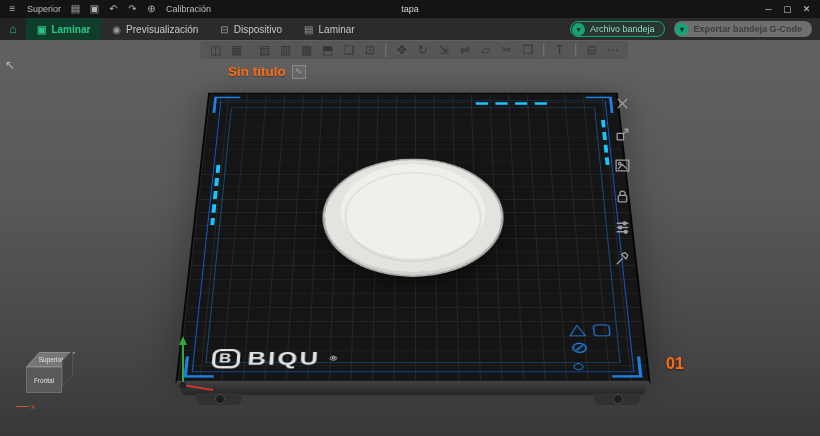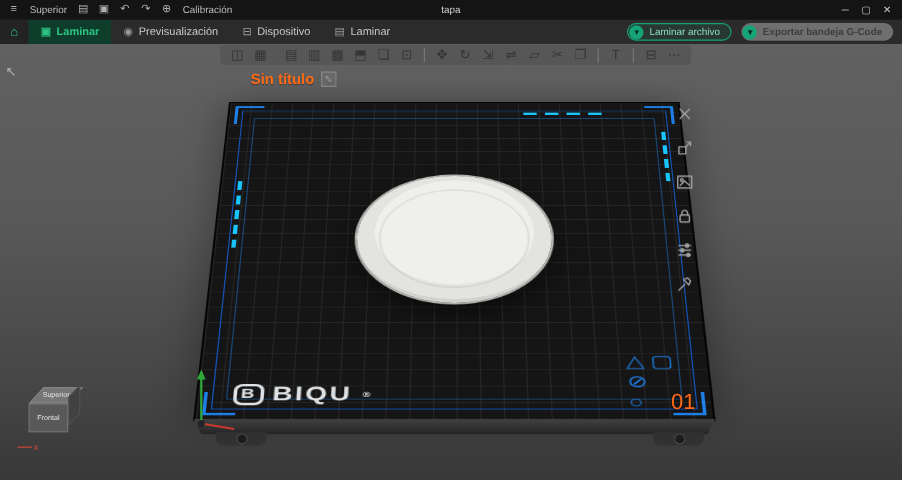--- a/index.html
+++ b/index.html
@@ -86,22 +86,22 @@
     border-radius:0 0 7px 7px; }
   .ptab:after { content:""; position:absolute; left:50%; top:1px; width:8px; height:8px; margin-left:-4px;
     border-radius:50%; background:#1c1c1c; border:1px solid #4a4a4a; }
   .ptab.l { left:196px; } .ptab.r { left:594px; }
 
   
   .plate-title { position:absolute; left:228px; top:24px; display:flex; align-items:center; gap:6px;
     color:#ff6a13; font-weight:bold; font-size:13.5px; text-shadow:0 1px 1px rgba(0,0,0,0.4); }
   .edit-box { width:14px; height:14px; border:1px solid #8a8a8a; background:rgba(255,255,255,0.06);
     color:#a8a8a8; font-size:9px; font-weight:normal; display:flex; align-items:center; justify-content:center; }
-  .plate-num { position:absolute; left:610px; top:315px; color:#ff6a13; font-weight:normal;
-    font-size:20px; text-shadow:0 1px 2px rgba(0,0,0,0.5); }
+  .plate-num { position:absolute; left:666px; top:315px; color:#ff6a13; font-weight:bold;
+    font-size:16px; text-shadow:0 1px 2px rgba(0,0,0,0.5); }
 
   
   .rtools { position:absolute; left:610px; top:52px; display:flex; flex-direction:column; gap:9px; }
   .rtool { width:24px; height:22px; display:flex; align-items:center; justify-content:center; }
   .rtool svg { width:17px; height:17px; stroke:#9e9e9e; fill:none; stroke-width:1.2; stroke-linecap:round; stroke-linejoin:round; }
 
   
   .axes { position:absolute; left:167px; top:293px; }
 
   
@@ -151,21 +151,21 @@
     <span class="ti">⊟</span>
     <span>Dispositivo</span>
   </div>
   <div class="tab">
     <span class="ti">▤</span>
     <span>Laminar</span>
   </div>
   <div class="tab-actions">
     <div class="pill laminar">
       <span class="chev">▾</span>
-      <span>Laminar archivo</span>
+      <span>Archivo bandeja</span>
     </div>
     <div class="pill export">
       <span class="chev">▾</span>
       <span>Exportar bandeja G-Code</span>
     </div>
   </div>
 </div>
 
 <div class="viewport">
 

